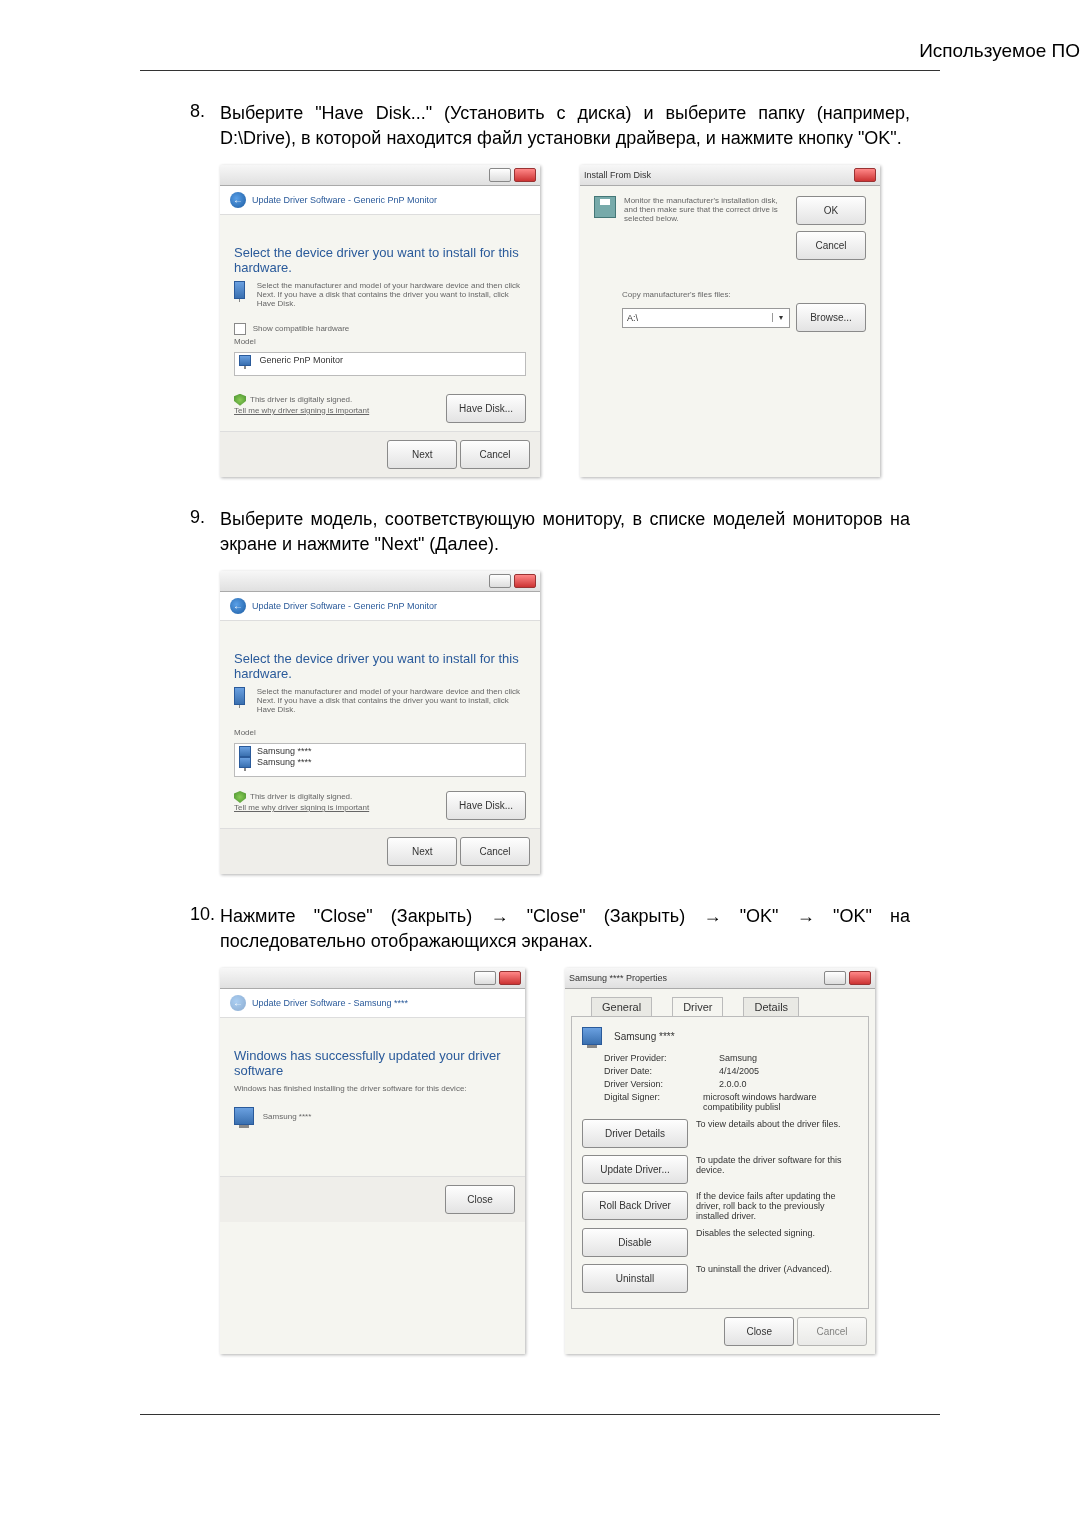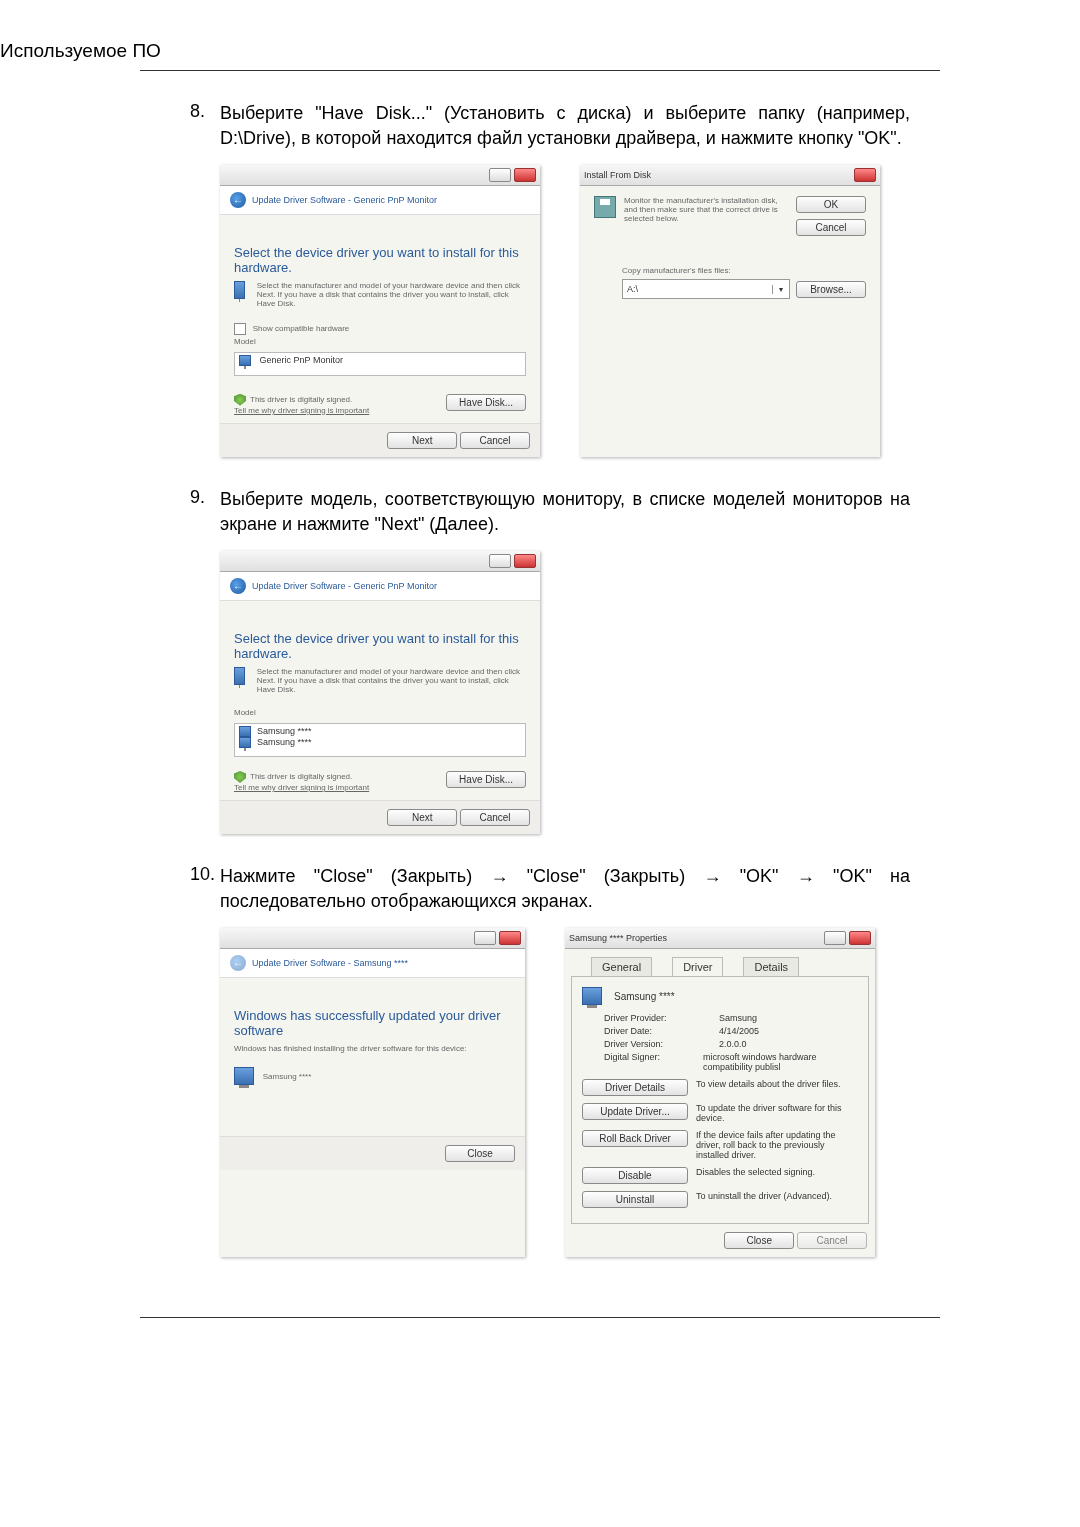--- a/index.html
+++ b/index.html
@@ -8,21 +8,21 @@
     font-family: Arial, Helvetica, sans-serif;
     color: #000;
   }
   .page {
     width: 1080px;
     margin: 0 auto;
     padding: 40px 0 60px;
     box-sizing: border-box;
   }
   .header-line {
-    text-align: left;
+    text-align: right;
     font-size: 19px;
     margin-bottom: 8px;
   }
   .hr {
     border: none;
     border-top: 1px solid #333;
     margin: 0 140px 24px;
   }
   .hr-bottom {
     border: none;
@@ -119,21 +119,21 @@
   .listbox {
     border: 1px solid #bbb;
     background: #fff;
     padding: 2px 4px;
     margin: 6px 0;
     font-size: 9px;
     min-height: 18px;
   }
   .btn {
     display: inline-block;
-    padding: 2px 12px;
+    padding: 8px 12px;
     min-width: 44px;
     text-align:center;
     border: 1px solid #8a8a8a;
     background: linear-gradient(#fefefe,#e3e3e3);
     font-size: 10px;
     border-radius: 3px;
   }
   .btnrow-right { text-align: right; padding: 8px 10px; background: #efeeea; border-top:1px solid #ddd;}
   .shield {
     display:inline-block; width:12px; height:12px; margin-right:4px;

